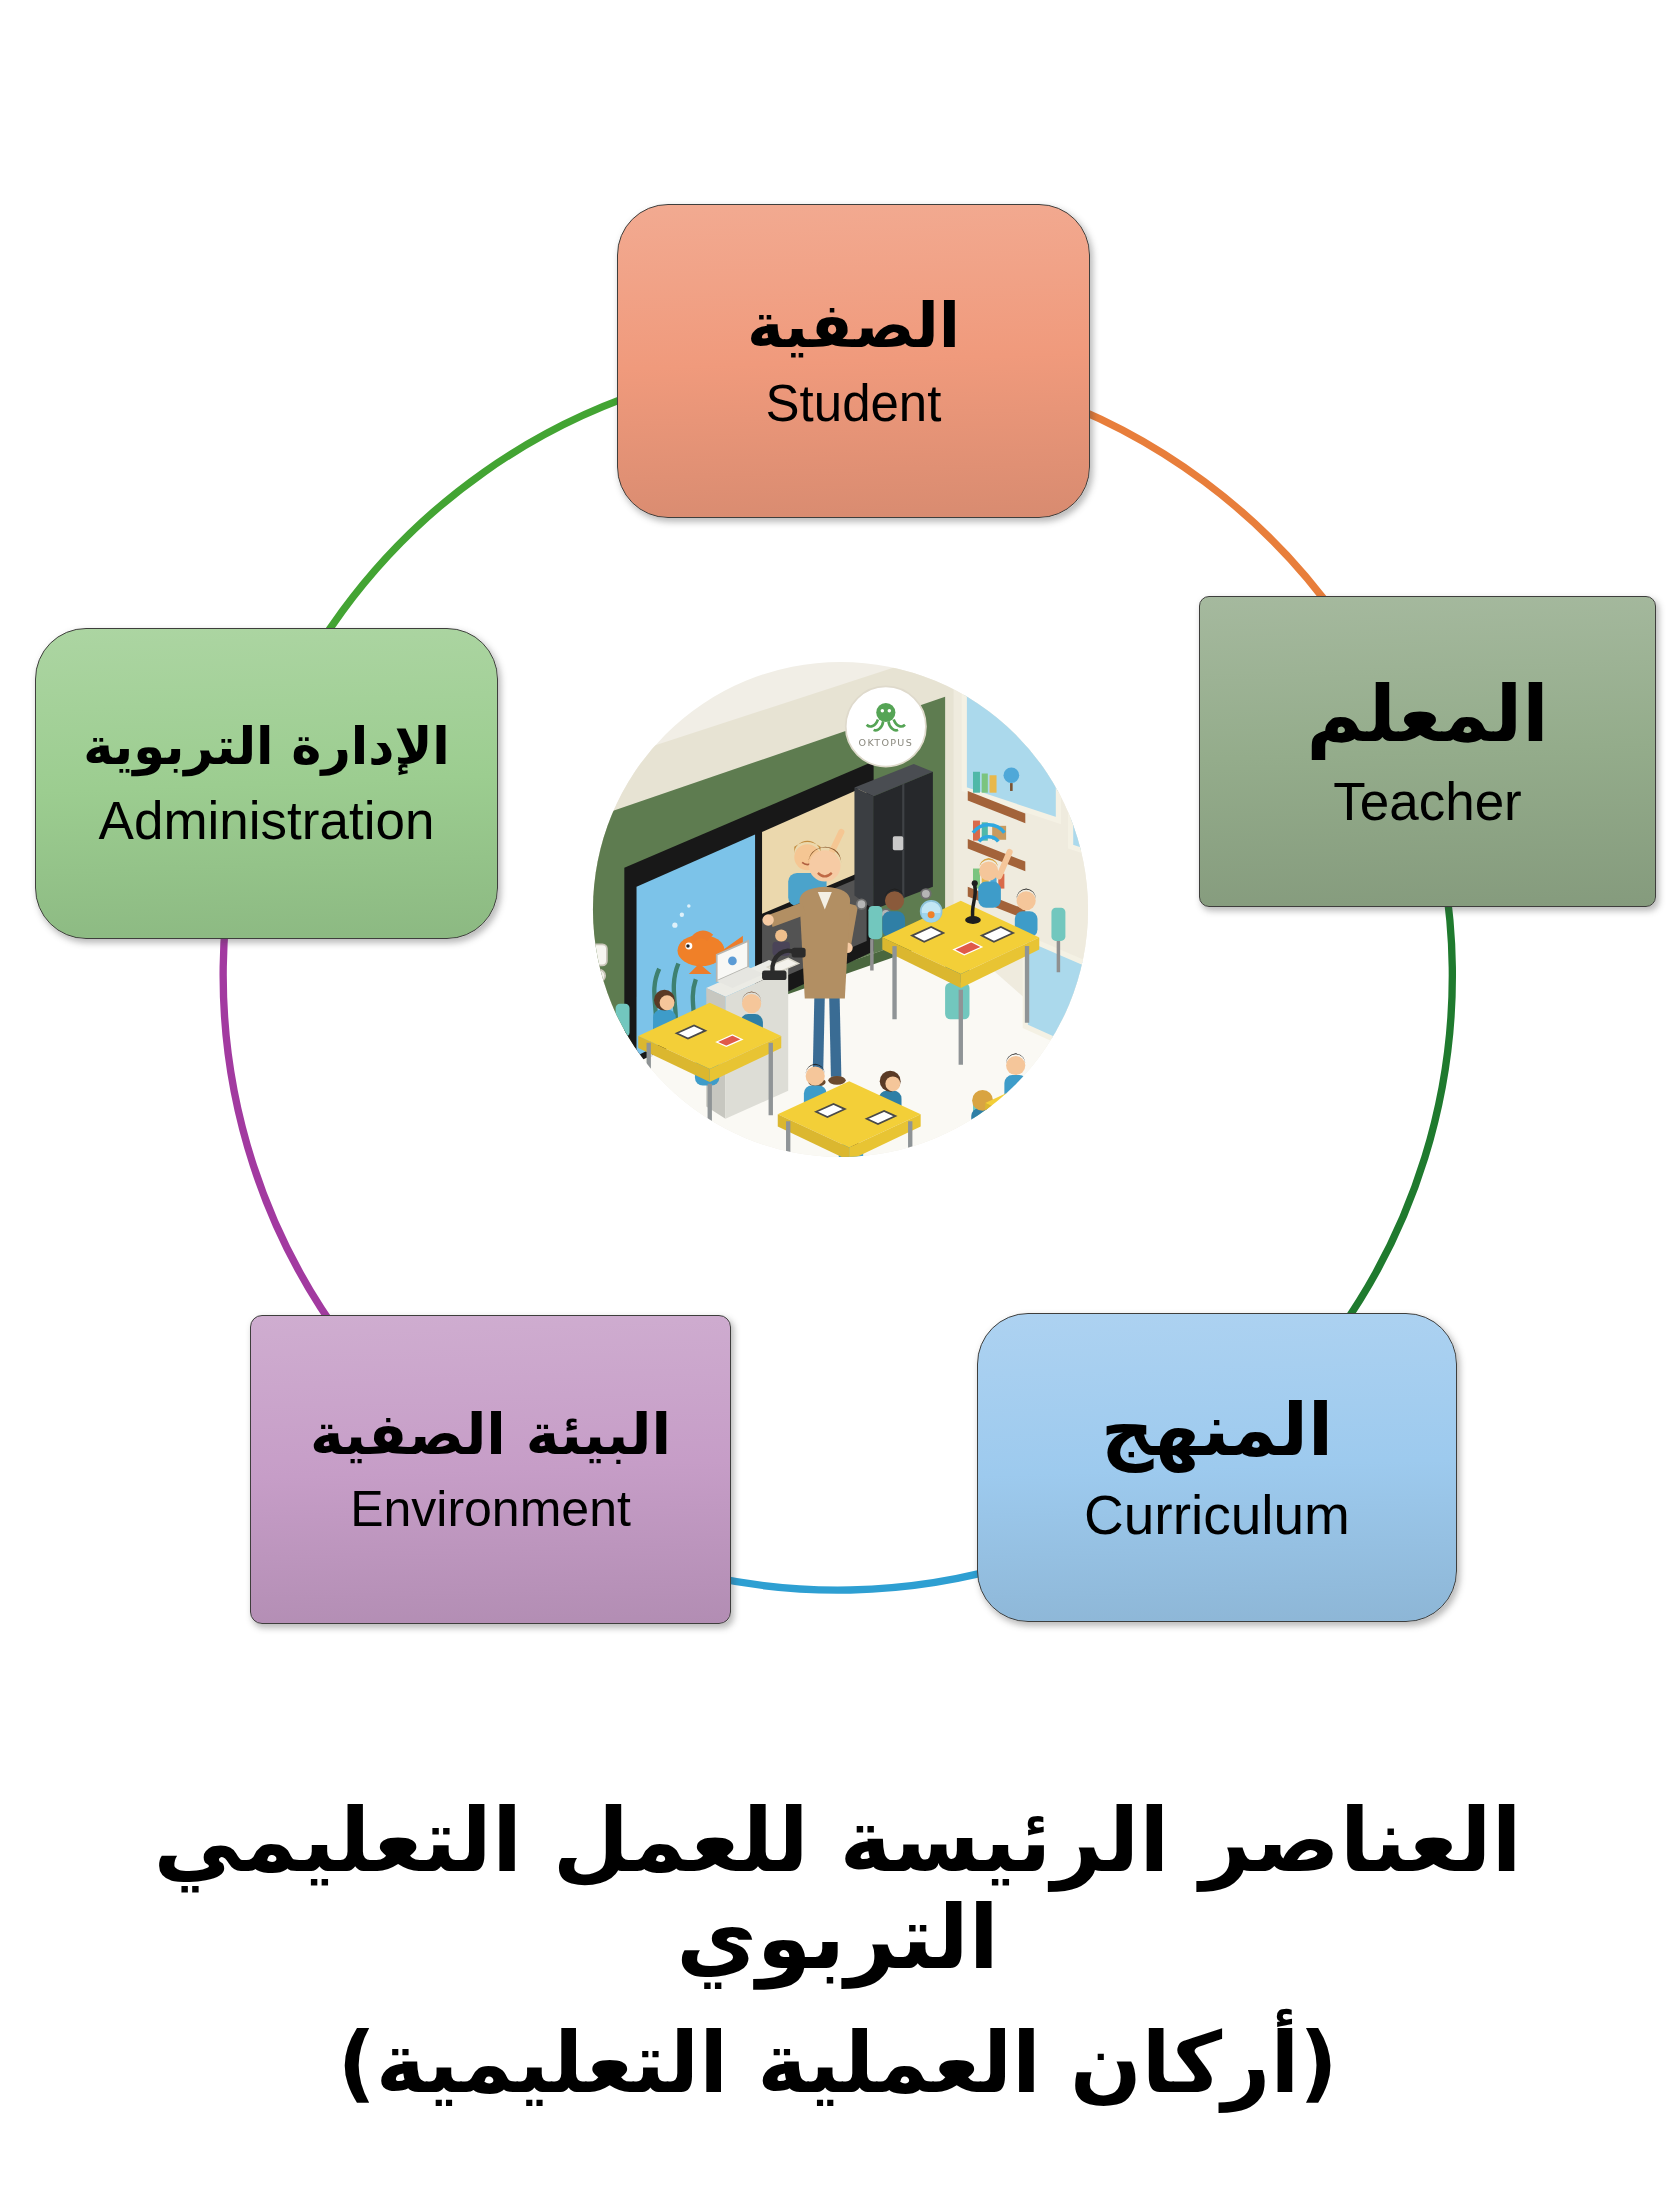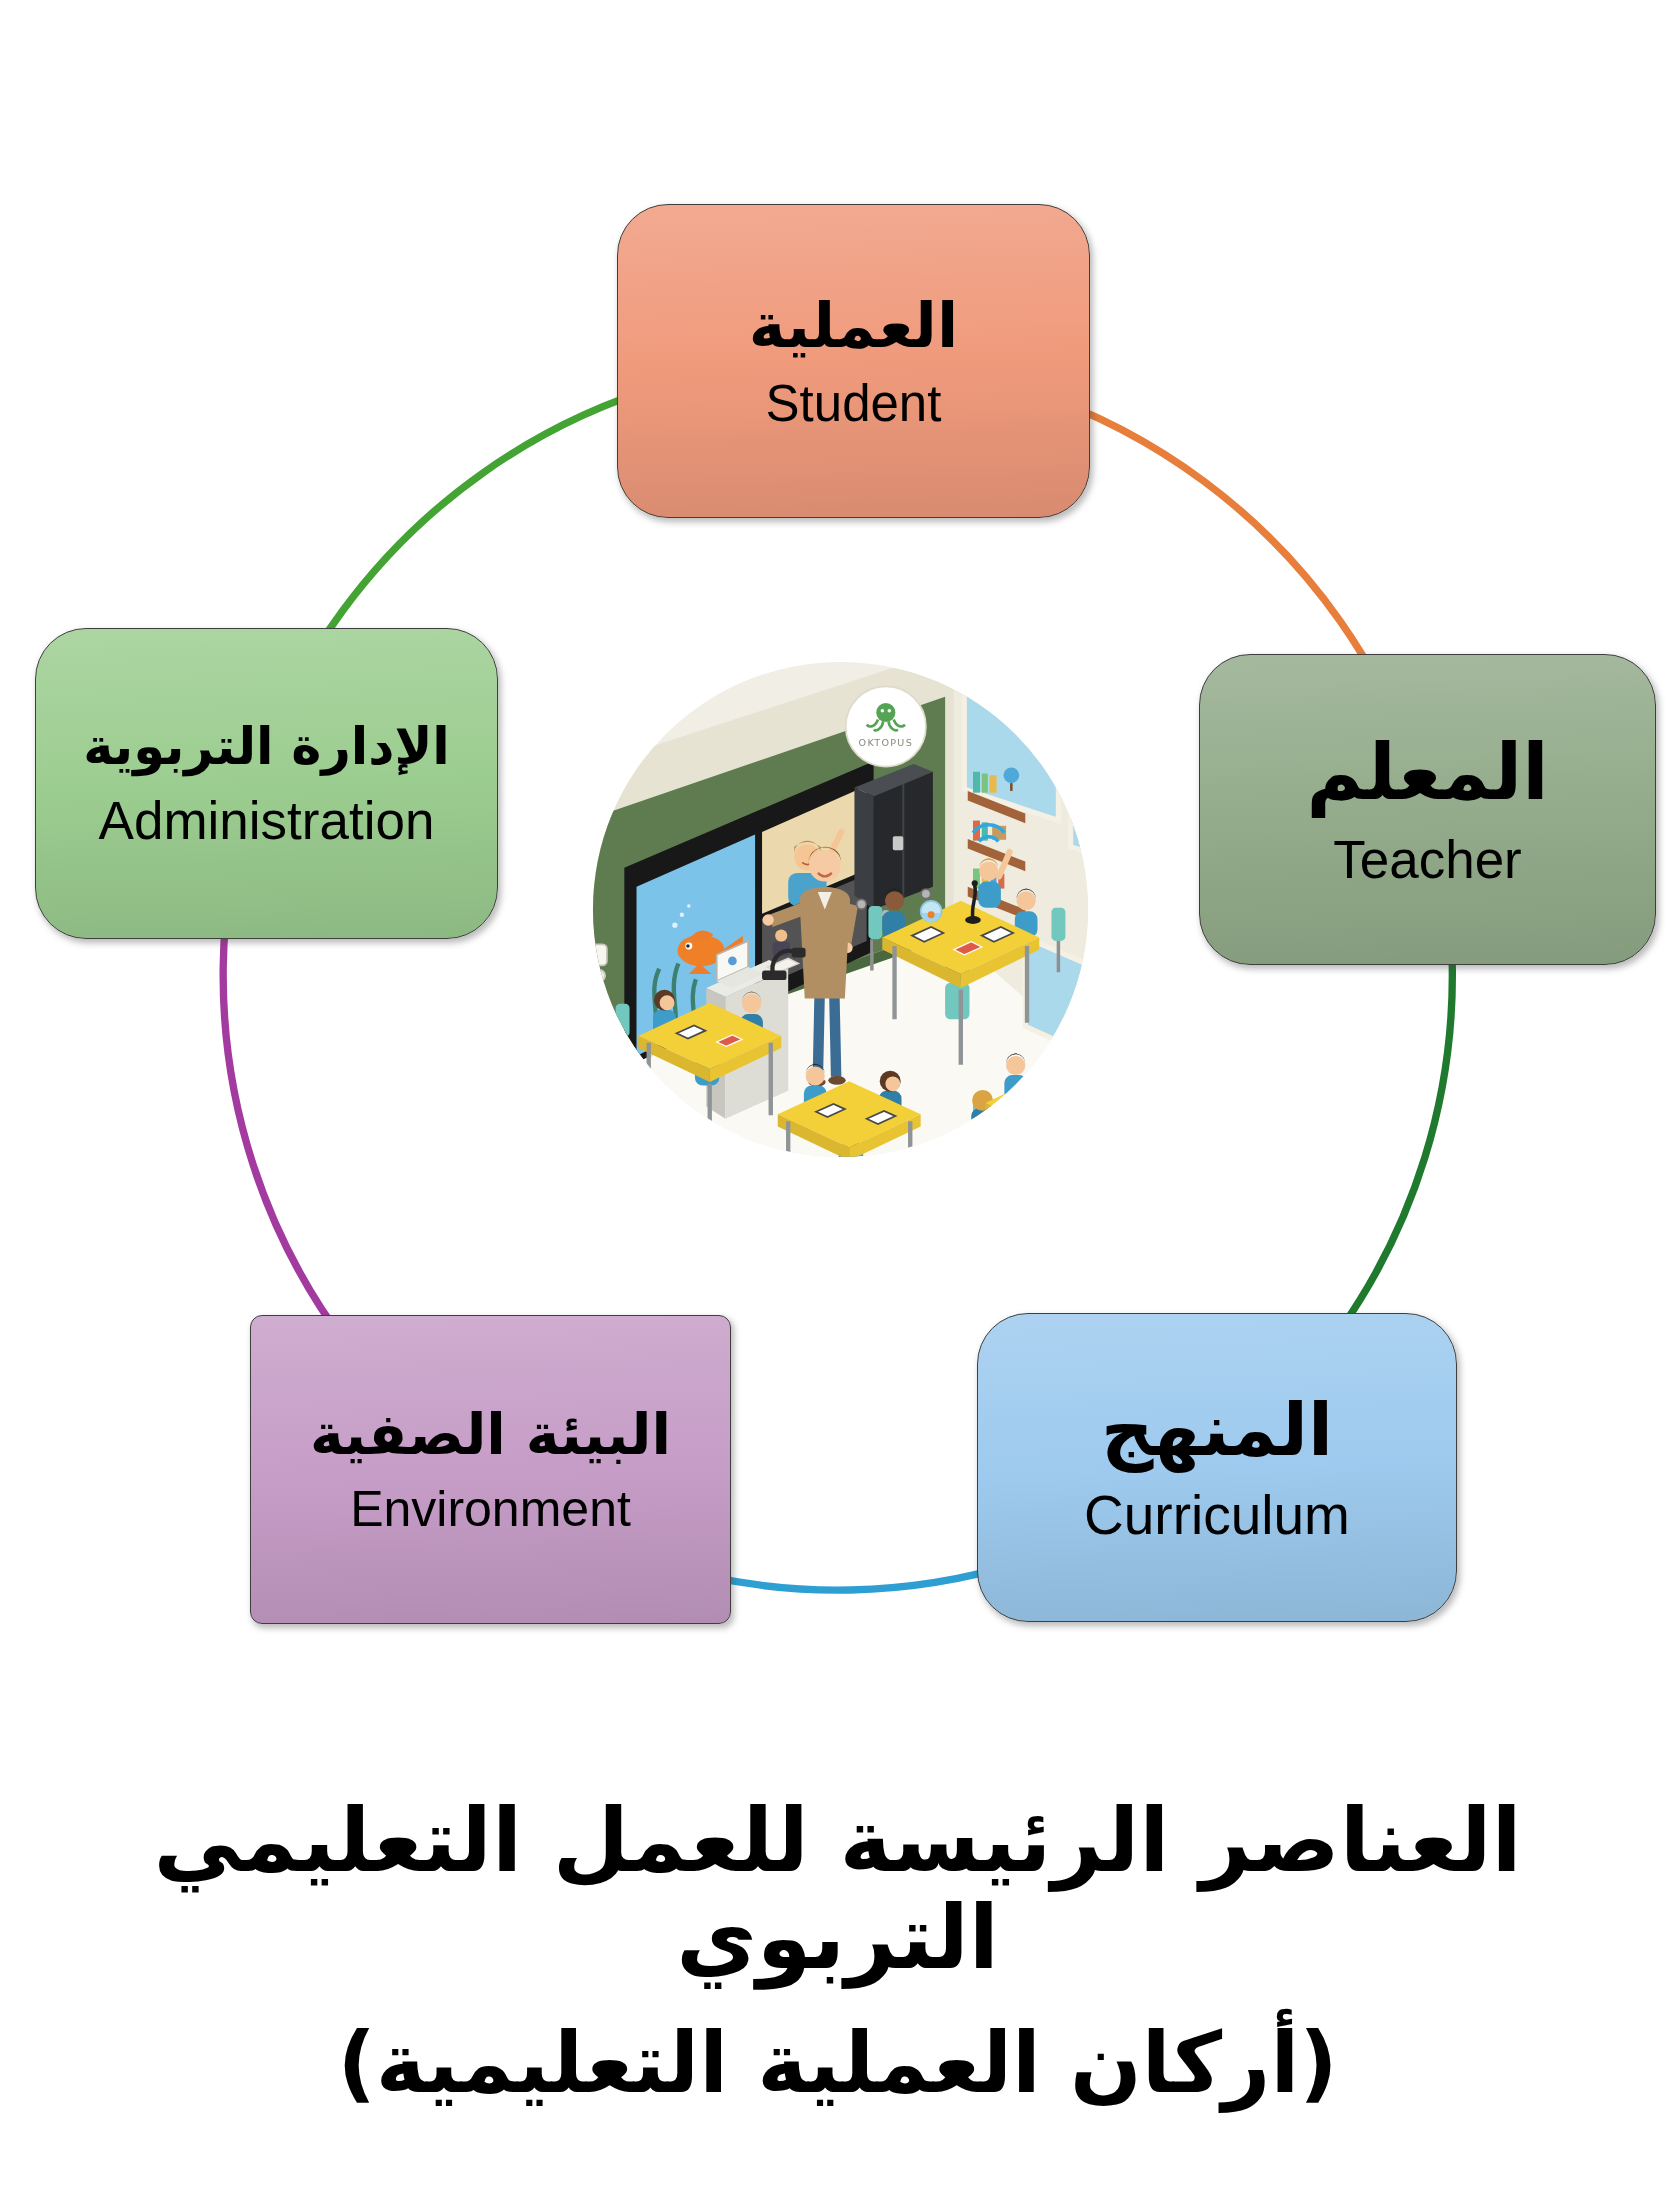--- a/index.html
+++ b/index.html
@@ -8,21 +8,21 @@
   .arcs{position:absolute;left:0;top:0;width:1675px;height:2199px;}
   .arcs path{fill:none;stroke-width:8;stroke-linecap:round;}
   .node{position:absolute;border:1.8px solid #3e3e3c;border-radius:51px;
         box-shadow:2.8px 3.7px 6.4px rgba(60,60,60,.35);
         display:flex;flex-direction:column;align-items:center;justify-content:center;
         gap:20px;color:#000;text-align:center;}
   .node .ar{font-weight:700;direction:rtl;line-height:1.05;}
   .node .en{font-weight:400;font-family:"Liberation Sans","DejaVu Sans",sans-serif;line-height:1.0;}
   .node-student{left:617px;top:204px;width:471px;height:312px;}
   .node-student .ar{font-size:62px;}  .node-student .en{font-size:51px;}
-  .node-teacher{left:1199px;top:654px;width:455px;height:309px;}
+  .node-teacher{left:1199px;top:596px;width:455px;height:309px;border-radius:10px;}
   .node-teacher .ar{font-size:77px;}  .node-teacher .en{font-size:53px;}
   .node-administration{left:35px;top:628px;width:461px;height:309px;}
   .node-administration .ar{font-size:51px;} .node-administration .en{font-size:53px;}
   .node-curriculum{left:977px;top:1313px;width:478px;height:307px;}
   .node-curriculum .ar{font-size:73px;} .node-curriculum .en{font-size:55px;}
   .node-environment{left:250px;top:1315px;width:479px;height:307px;border-radius:12px;}
   .node-environment .ar{font-size:57px;} .node-environment .en{font-size:50px;}
   .center-circle{position:absolute;left:579px;top:648px;width:523px;height:523px;}
   .center-circle svg{width:100%;height:100%;display:block;}
   .caption{position:absolute;left:0;top:1793px;width:1675px;text-align:center;color:#000;direction:rtl;}
@@ -272,21 +272,21 @@
           <line x1="478" y1="530" x2="478" y2="600" stroke="#8F9496" stroke-width="5"></line>
           <line x1="548" y1="577" x2="548" y2="600" stroke="#8F9496" stroke-width="5"></line>
           <polygon points="510,518 530,509 543,515 523,524" fill="#FFFFFF" stroke="#4A4A4A" stroke-width="2"></polygon>
           <polygon points="556,532 574,524 585,529 567,537" fill="#E05A4A" stroke="#FFFFFF" stroke-width="1.5"></polygon>
         </g>
       </g>
     </svg>
   </div>
 
   <div class="node node-student" style="background: linear-gradient(178deg, rgb(242, 170, 145) 0%, rgb(240, 154, 124) 50%, rgb(216, 139, 112) 100%);">
-    <div class="ar">العملية</div>
+    <div class="ar">الصفية</div>
     <div class="en">Student</div>
   </div>
   <div class="node node-teacher" style="background: linear-gradient(178deg, rgb(165, 185, 158) 0%, rgb(148, 172, 139) 50%, rgb(133, 155, 125) 100%);">
     <div class="ar">المعلم</div>
     <div class="en">Teacher</div>
   </div>
   <div class="node node-administration" style="background: linear-gradient(178deg, rgb(172, 213, 162) 0%, rgb(156, 205, 144) 50%, rgb(140, 185, 130) 100%);">
     <div class="ar">الإدارة التربوية</div>
     <div class="en">Administration</div>
   </div>

